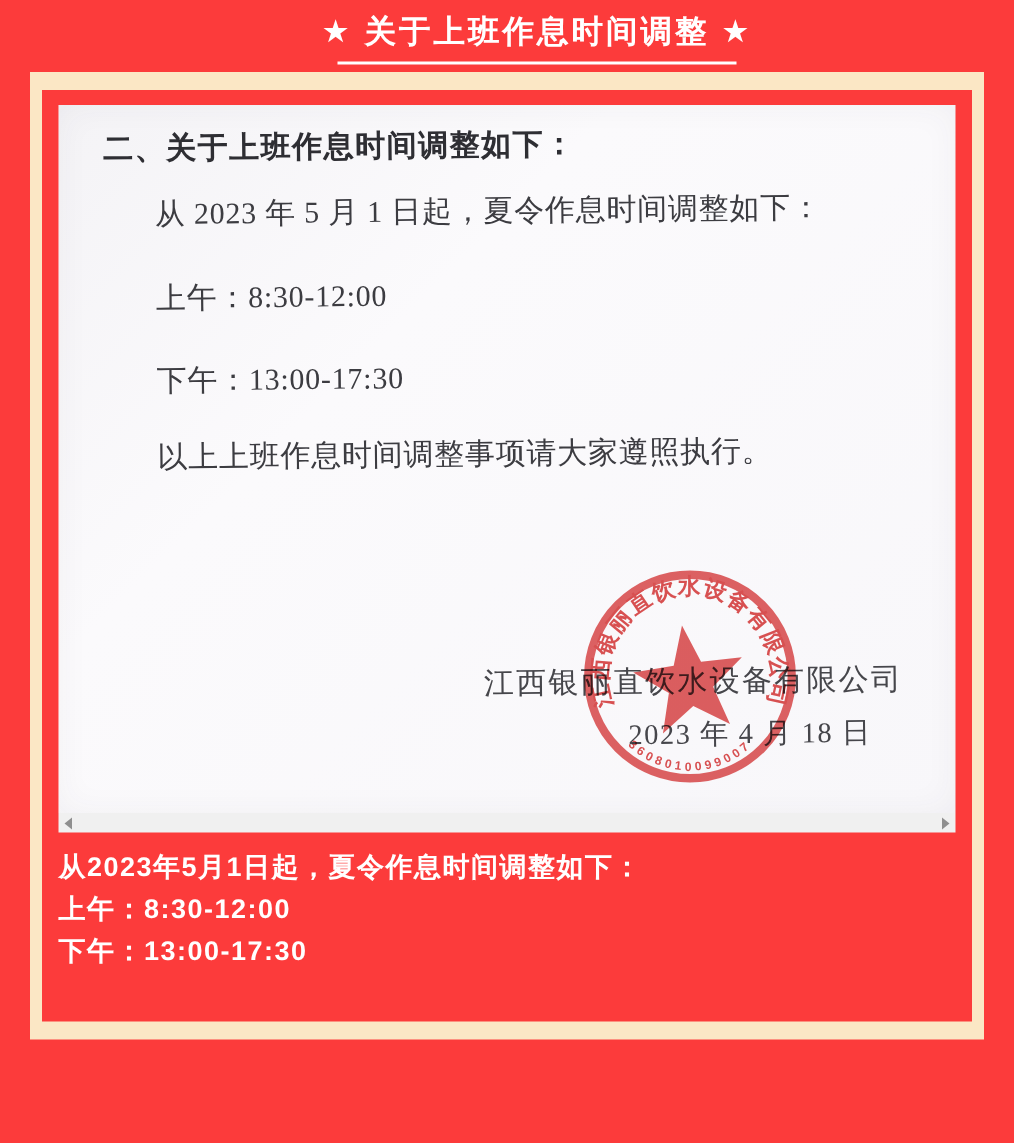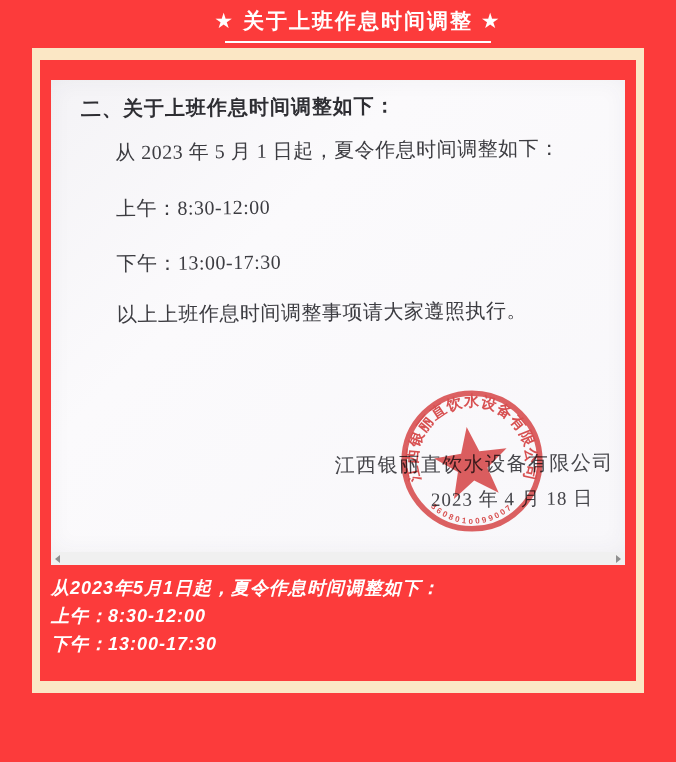--- a/index.html
+++ b/index.html
@@ -20,25 +20,25 @@
     white-space: pre;
   }
   .title-underline {
     width: 266px; height: 2px;
     background: #ffffff;
     margin: 6px auto 0;
   }
 
   
   .frame {
-    margin: 0 32px;
+    margin: 0 20px;
     border: solid #fbe7c5;
     border-width: 12px 8px;
     background: #fc3b3b;
-    padding: 20px 11px 12px 11px;
+    padding: 10px 11px 12px 11px;
     height: 645px;
   }
 
   
   .doc {
     position: relative;
     width: 100%;
     height: 472px;
     background: linear-gradient(135deg, #f4f3f6 0%, #fbfafc 35%, #f8f7fa 100%);
     box-shadow: inset 0 0 22px rgba(60,60,80,0.05);
@@ -87,21 +87,21 @@
     border-bottom: 4px solid transparent;
     border-right: 5px solid #8f8f8f;
   }
   .scroll-arrow.right {
     border-top: 4px solid transparent;
     border-bottom: 4px solid transparent;
     border-left: 5px solid #8f8f8f;
   }
 
   
-  .caption { margin-top: 9px; font-style: italic; }
+  .caption { margin-top: 9px; }
   .caption-line {
     color: #ffffff;
     font-size: 18px;
     font-weight: bold;
     line-height: 28px;
     letter-spacing: 1px;
   }
 </style>
 </head>
 <body>

